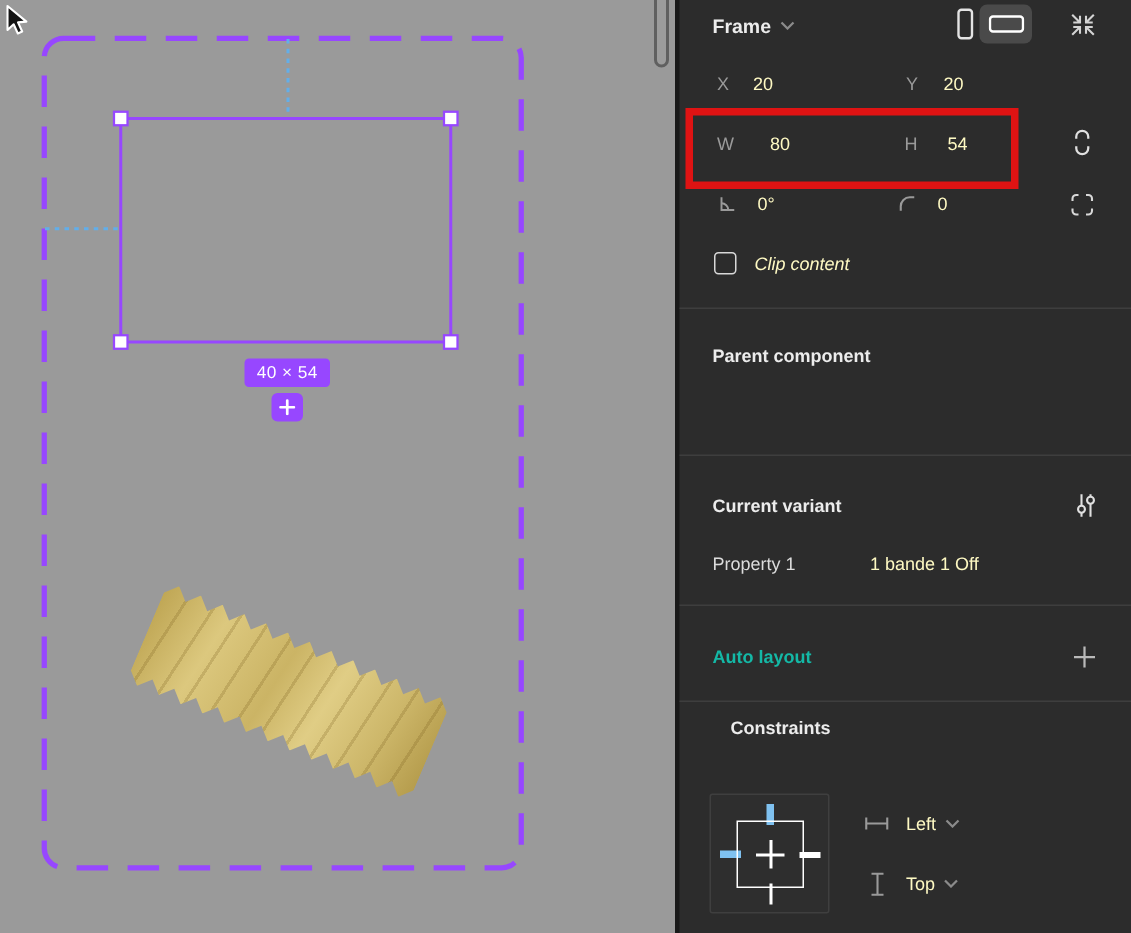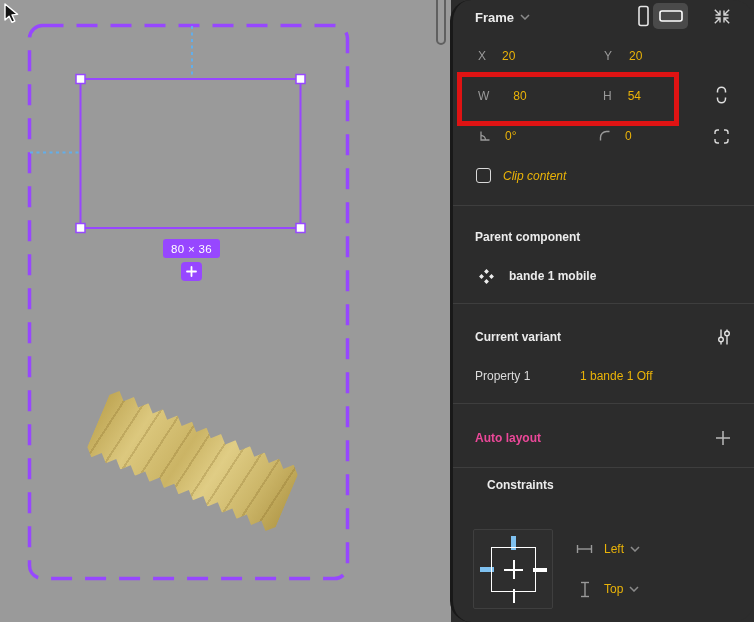--- a/index.html
+++ b/index.html
@@ -31,29 +31,29 @@
   }
   .scrollbar-thumb{
     position:absolute;left:436px;top:-8px;width:10px;height:53px;
     background:#9c9c9c;border:2px solid #606060;border-radius:6px;box-sizing:border-box;
   }
   .cursor{position:absolute;left:1px;top:2px;pointer-events:none;}
   
   .panel{
     position:absolute;left:450px;top:0;width:304px;height:622px;
     background:#2c2c2c;border-left:3px solid #191919;box-sizing:border-box;
-    color:#fff;font-size:12px;border-radius:21px;
+    color:#fff;font-size:12px;
   }
   .panel *{box-sizing:border-box;}
   .divider{position:absolute;left:0;width:100%;height:1px;background:#3e3e3e;}
   .row{position:absolute;display:flex;align-items:center;}
   .heading{font-weight:bold;color:#ececec;font-size:12px;}
-  .heading.dim{color:#ec4899;}
+  .heading.dim{color:#14b8a6;}
   .lbl{color:#9a9a9a;}
-  .val{color:#eab308;}
+  .val{color:#fef9c3;}
   .chev{margin-left:6px;display:inline-flex;}
   .checkbox{
     width:15px;height:15px;border:1.5px solid #d9d9d9;border-radius:3px;background:transparent;
   }
   .device-btn-selected{
     position:absolute;left:200px;top:3px;width:35px;height:26px;background:#4a4a4a;border-radius:5px;
     display:flex;align-items:center;justify-content:center;
   }
   .red-annotation{
     position:absolute;left:457px;top:72px;width:212px;height:44px;
@@ -91,21 +91,21 @@
     <rect x="80.5" y="79" width="220" height="149" fill="none" stroke="#9747ff" stroke-width="2"></rect>
 
     <rect x="76" y="74.5" width="9" height="9" fill="#fff" stroke="#9747ff" stroke-width="1.5"></rect>
     <rect x="296" y="74.5" width="9" height="9" fill="#fff" stroke="#9747ff" stroke-width="1.5"></rect>
     <rect x="76" y="223.5" width="9" height="9" fill="#fff" stroke="#9747ff" stroke-width="1.5"></rect>
     <rect x="296" y="223.5" width="9" height="9" fill="#fff" stroke="#9747ff" stroke-width="1.5"></rect>
   </svg>
 
   <div class="gold-band"></div>
 
-  <div class="size-badge">80 × 36</div>
+  <div class="size-badge">40 × 54</div>
 
   <div class="canvas-plus-btn">
     <svg width="11" height="11" viewBox="0 0 11 11">
       <path d="M5.5 1 V10 M1 5.5 H10" stroke="#fff" stroke-width="1.8" stroke-linecap="round"></path>
     </svg>
   </div>
 
   <div class="scrollbar-thumb"></div>
 
   <svg class="cursor" width="22" height="24" viewBox="0 0 22 24">
@@ -153,21 +153,21 @@
     <span class="lbl">Y</span>
     <span class="val" style="margin-left:17px;">20</span>
   </div>
 
   <div class="row" style="left:25px;top:87px;height:17px;width:110px;">
     <span class="lbl">W</span>
     <span class="val" style="margin-left:24px;">80</span>
   </div>
   <div class="row" style="left:150px;top:87px;height:17px;width:110px;">
     <span class="lbl">H</span>
-    <span class="val" style="margin-left:16px;">54</span>
+    <span class="val" style="padding-left:20px;">54</span>
   </div>
   <div class="row" style="left:260px;top:84px;height:22px;">
     <svg width="17" height="22" viewBox="0 0 17 22">
       <g stroke="#e0e0e0" stroke-width="1.5" fill="none">
         <path d="M4.5 8.5 v-1.3 a4 4 0 0 1 8 0 v1.3"></path>
         <path d="M4.5 13.5 v1.3 a4 4 0 0 0 8 0 v-1.3"></path>
       </g>
     </svg>
   </div>
 
@@ -199,26 +199,20 @@
 
   <div class="row" style="left:23px;top:167px;height:17px;font-style:italic;">
     <span class="checkbox"></span>
     <span class="val" style="margin-left:12px;">Clip content</span>
   </div>
 
   <div class="divider" style="top:205px;"></div>
 
   <div class="row" style="left:22px;top:229px;height:16px;">
     <span class="heading">Parent component</span>
-  </div>
-  <div class="row" style="left:25px;top:267px;height:18px;">
-    <svg width="17" height="17" viewBox="0 0 16 16">
-      <path d="M8 1 L10.3 3.3 8 5.6 5.7 3.3 Z M12.7 5.7 L15 8 12.7 10.3 10.4 8 Z M8 10.4 L10.3 12.7 8 15 5.7 12.7 Z M3.3 5.7 L5.6 8 3.3 10.3 1 8 Z" fill="#ececec"></path>
-    </svg>
-    <span class="heading" style="margin-left:14px;">bande 1 mobile</span>
   </div>
 
   <div class="divider" style="top:303px;"></div>
 
   <div class="row" style="left:22px;top:329px;height:16px;">
     <span class="heading">Current variant</span>
   </div>
   <div class="row" style="left:263px;top:327px;height:20px;">
     <svg width="16" height="18" viewBox="0 0 16 18">
       <g stroke="#e0e0e0" stroke-width="1.4" fill="#2c2c2c">

